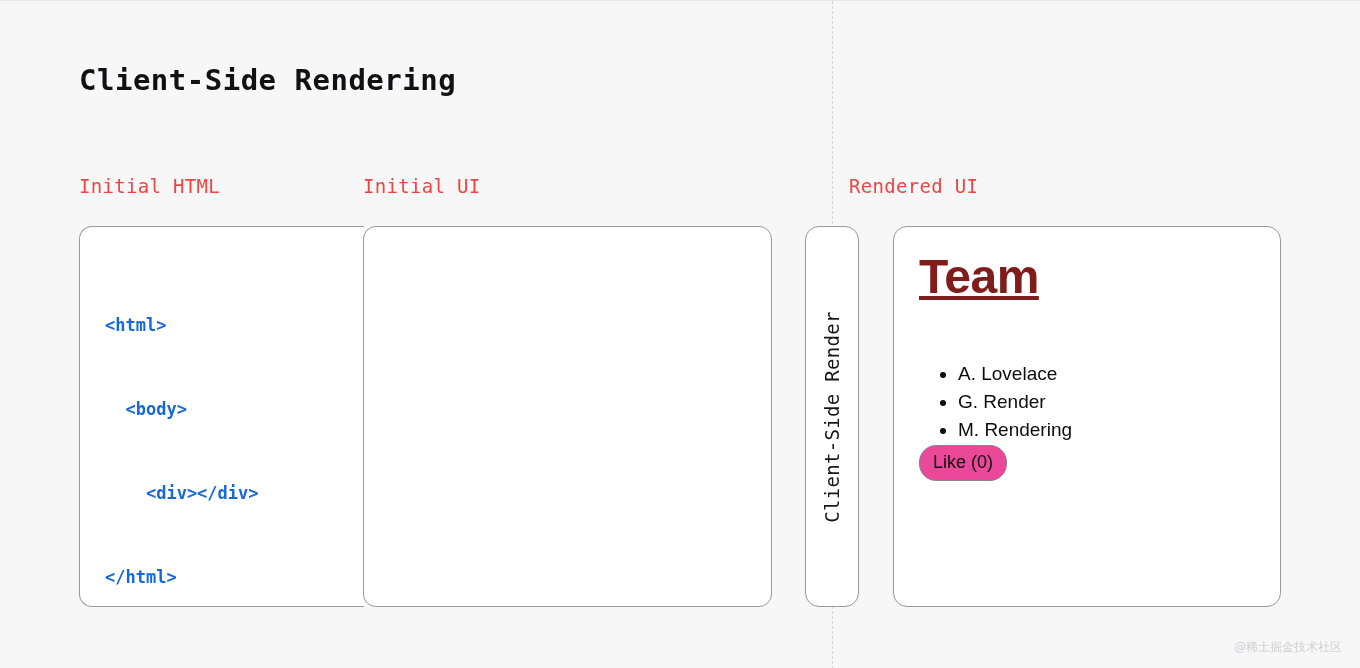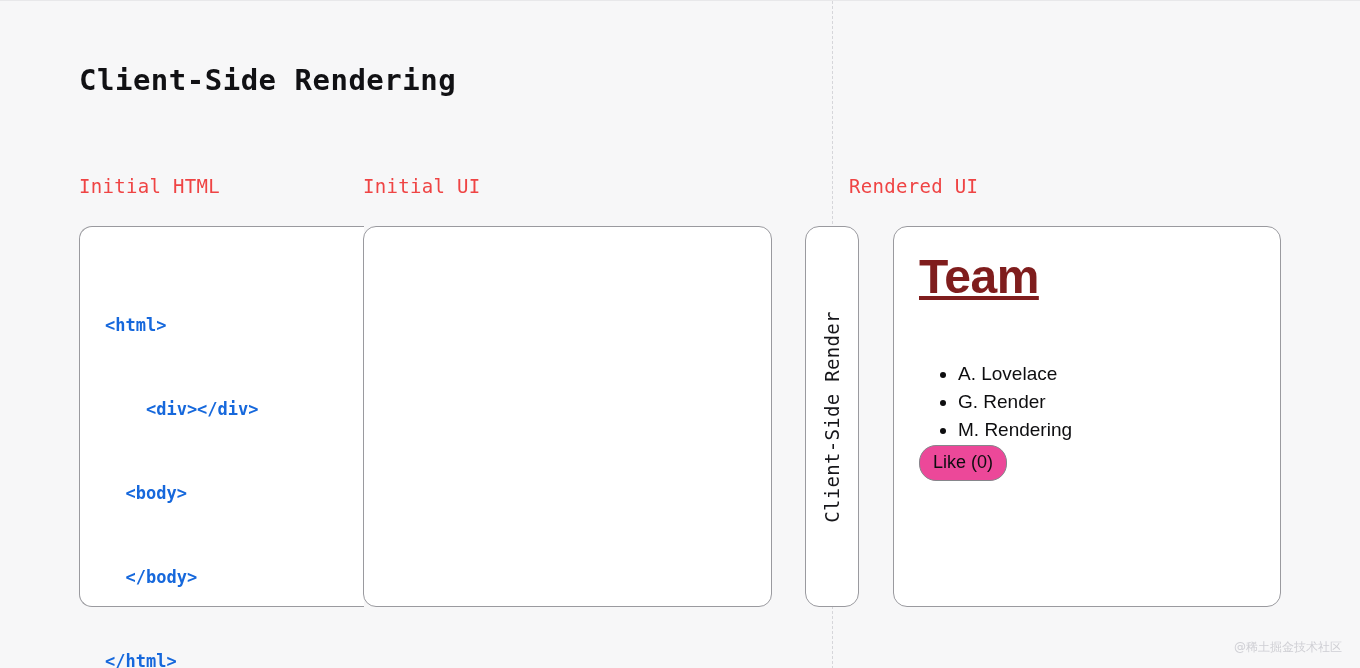--- a/index.html
+++ b/index.html
@@ -189,23 +189,22 @@
 
   <div class="col-label lbl-rendered-ui">Rendered UI</div>
 
   <div class="panel panel-initial-html"></div>
   <div class="panel panel-initial-ui"></div>
   <div class="panel panel-render-step"></div>
   <div class="panel panel-rendered-ui"></div>
 
   <div class="code-block">
     <div class="code-line">&lt;html&gt;</div>
+    <div class="code-line">  &lt;body&gt;</div>
     <div class="code-line">    &lt;div&gt;&lt;/div&gt;</div>
-    <div class="code-line">  &lt;body&gt;</div>
-    <div class="code-line">  &lt;/body&gt;</div>
     <div class="code-line">&lt;/html&gt;</div>
   </div>
 
   <div class="vertical-label">
     <span>Client-Side Render</span>
   </div>
 
   <div class="rendered-heading">Team</div>
 
   <ul class="rendered-list">

